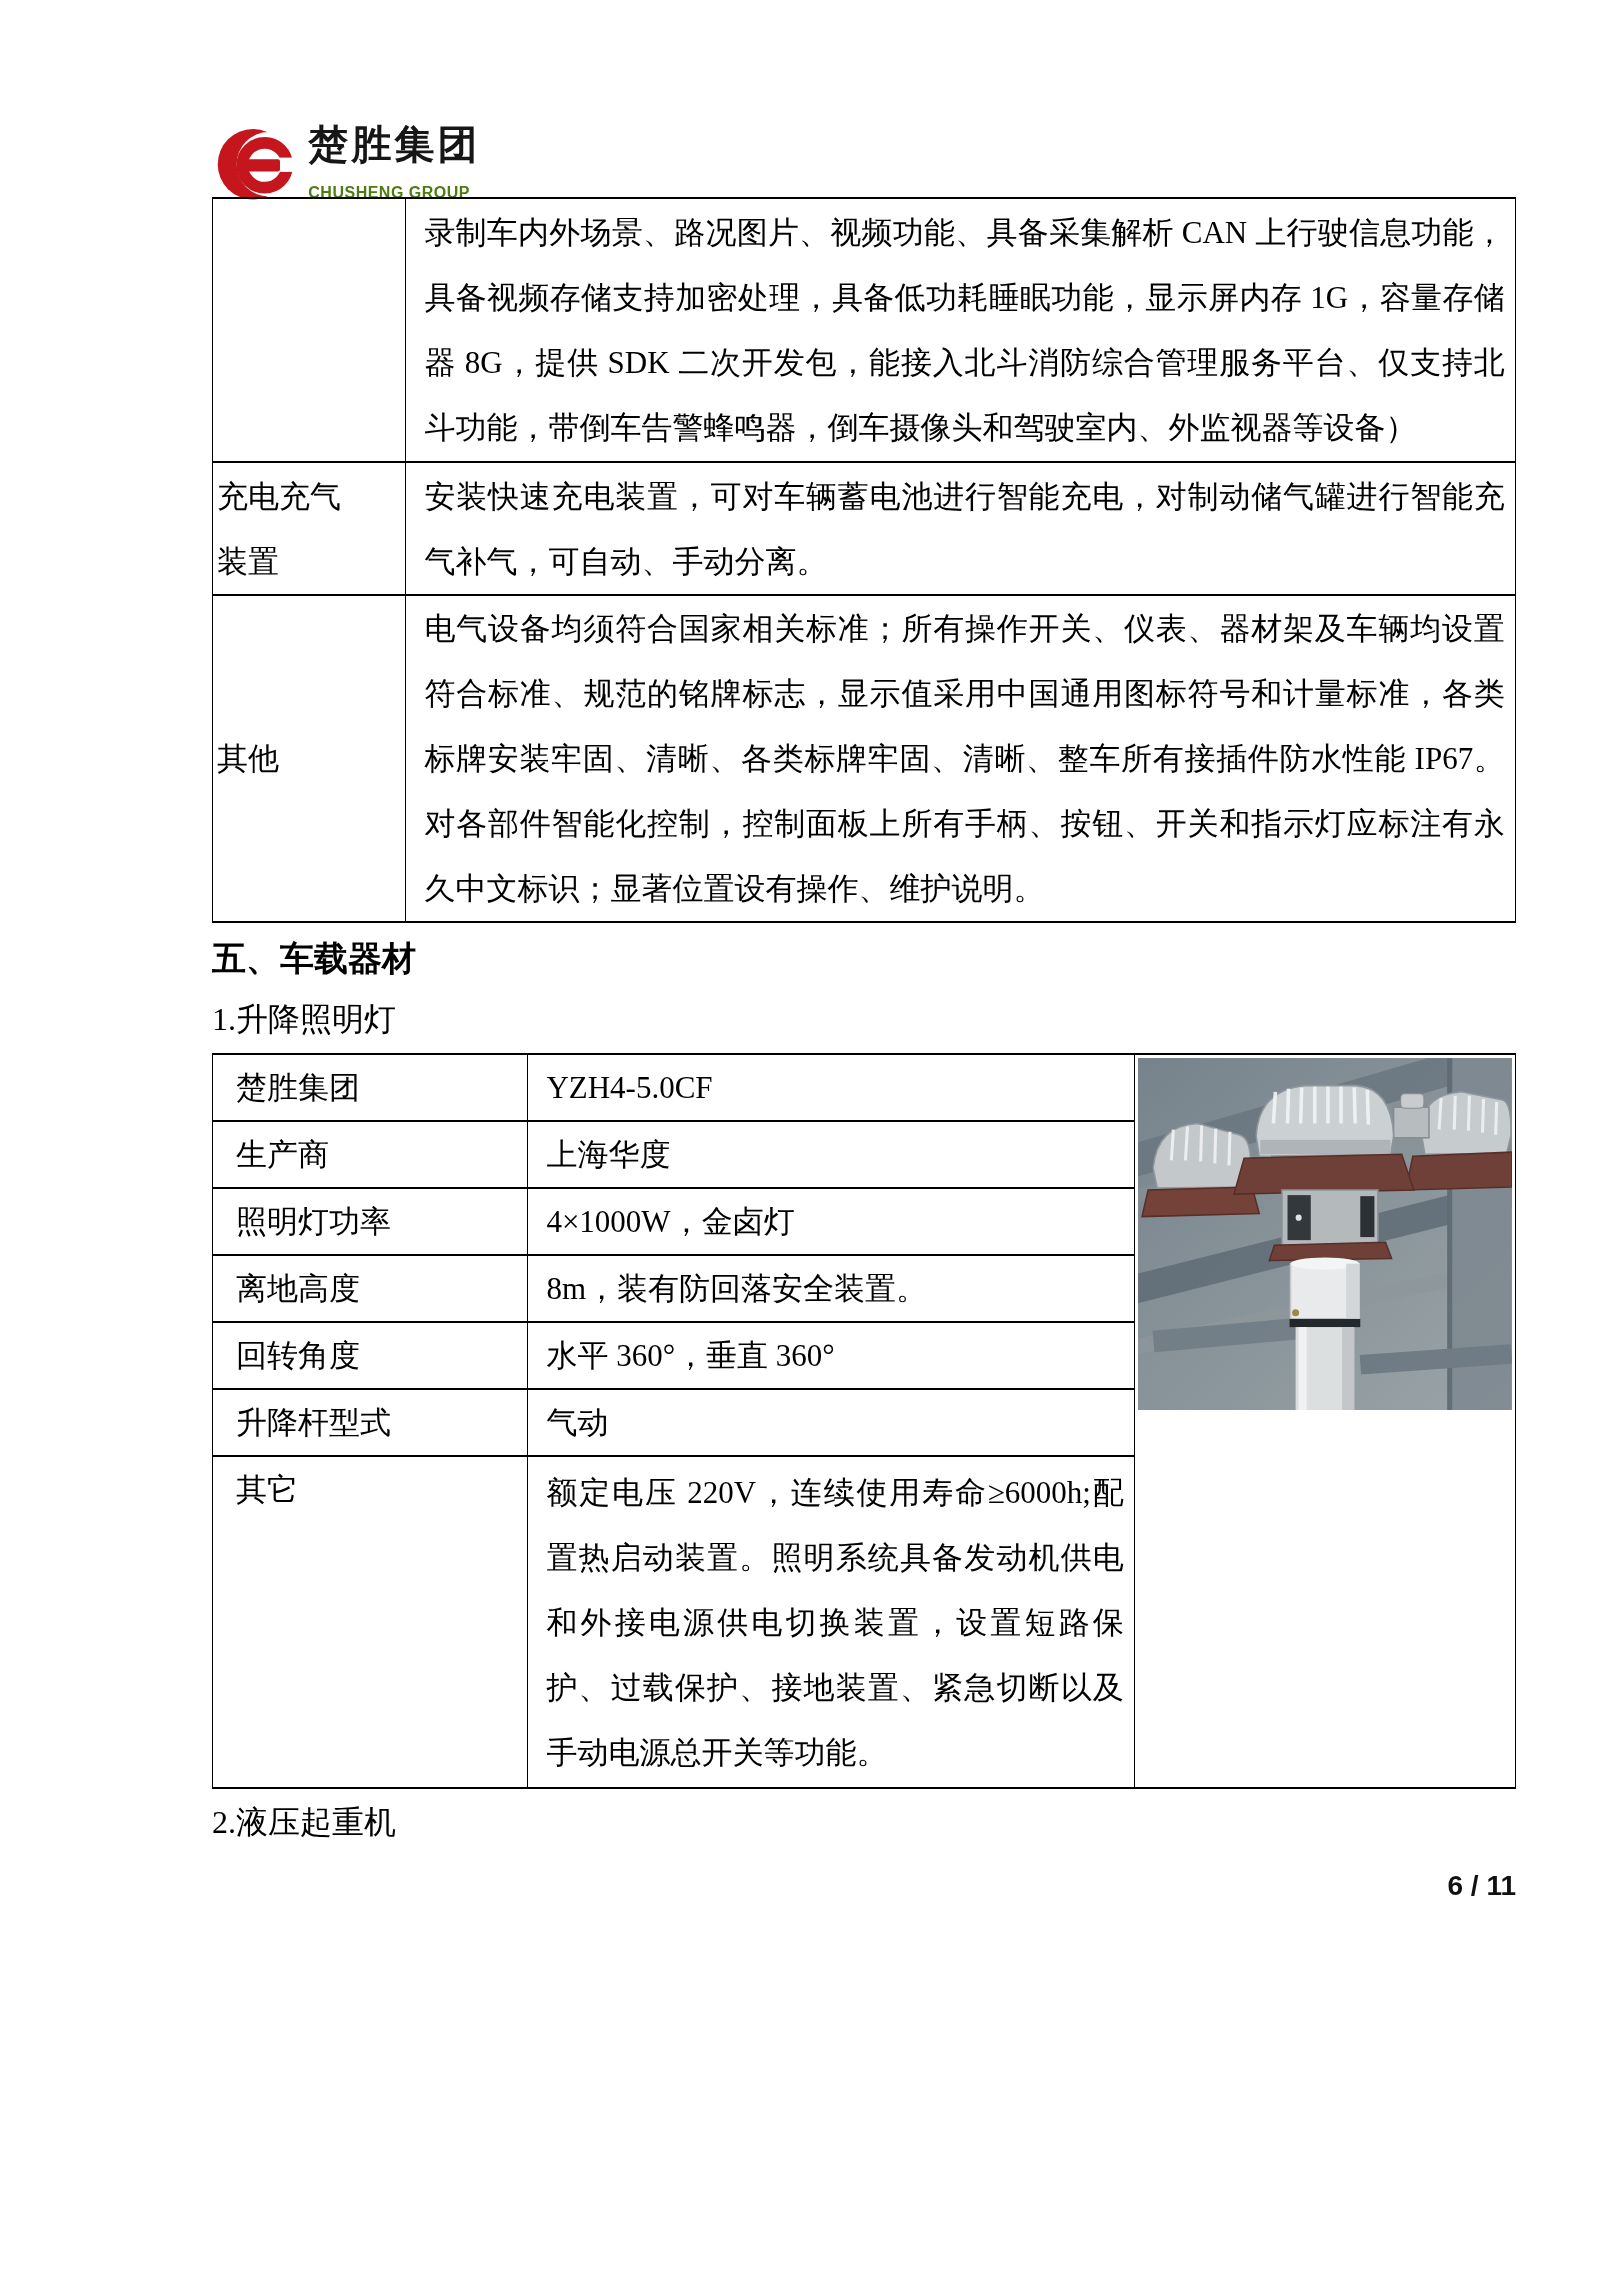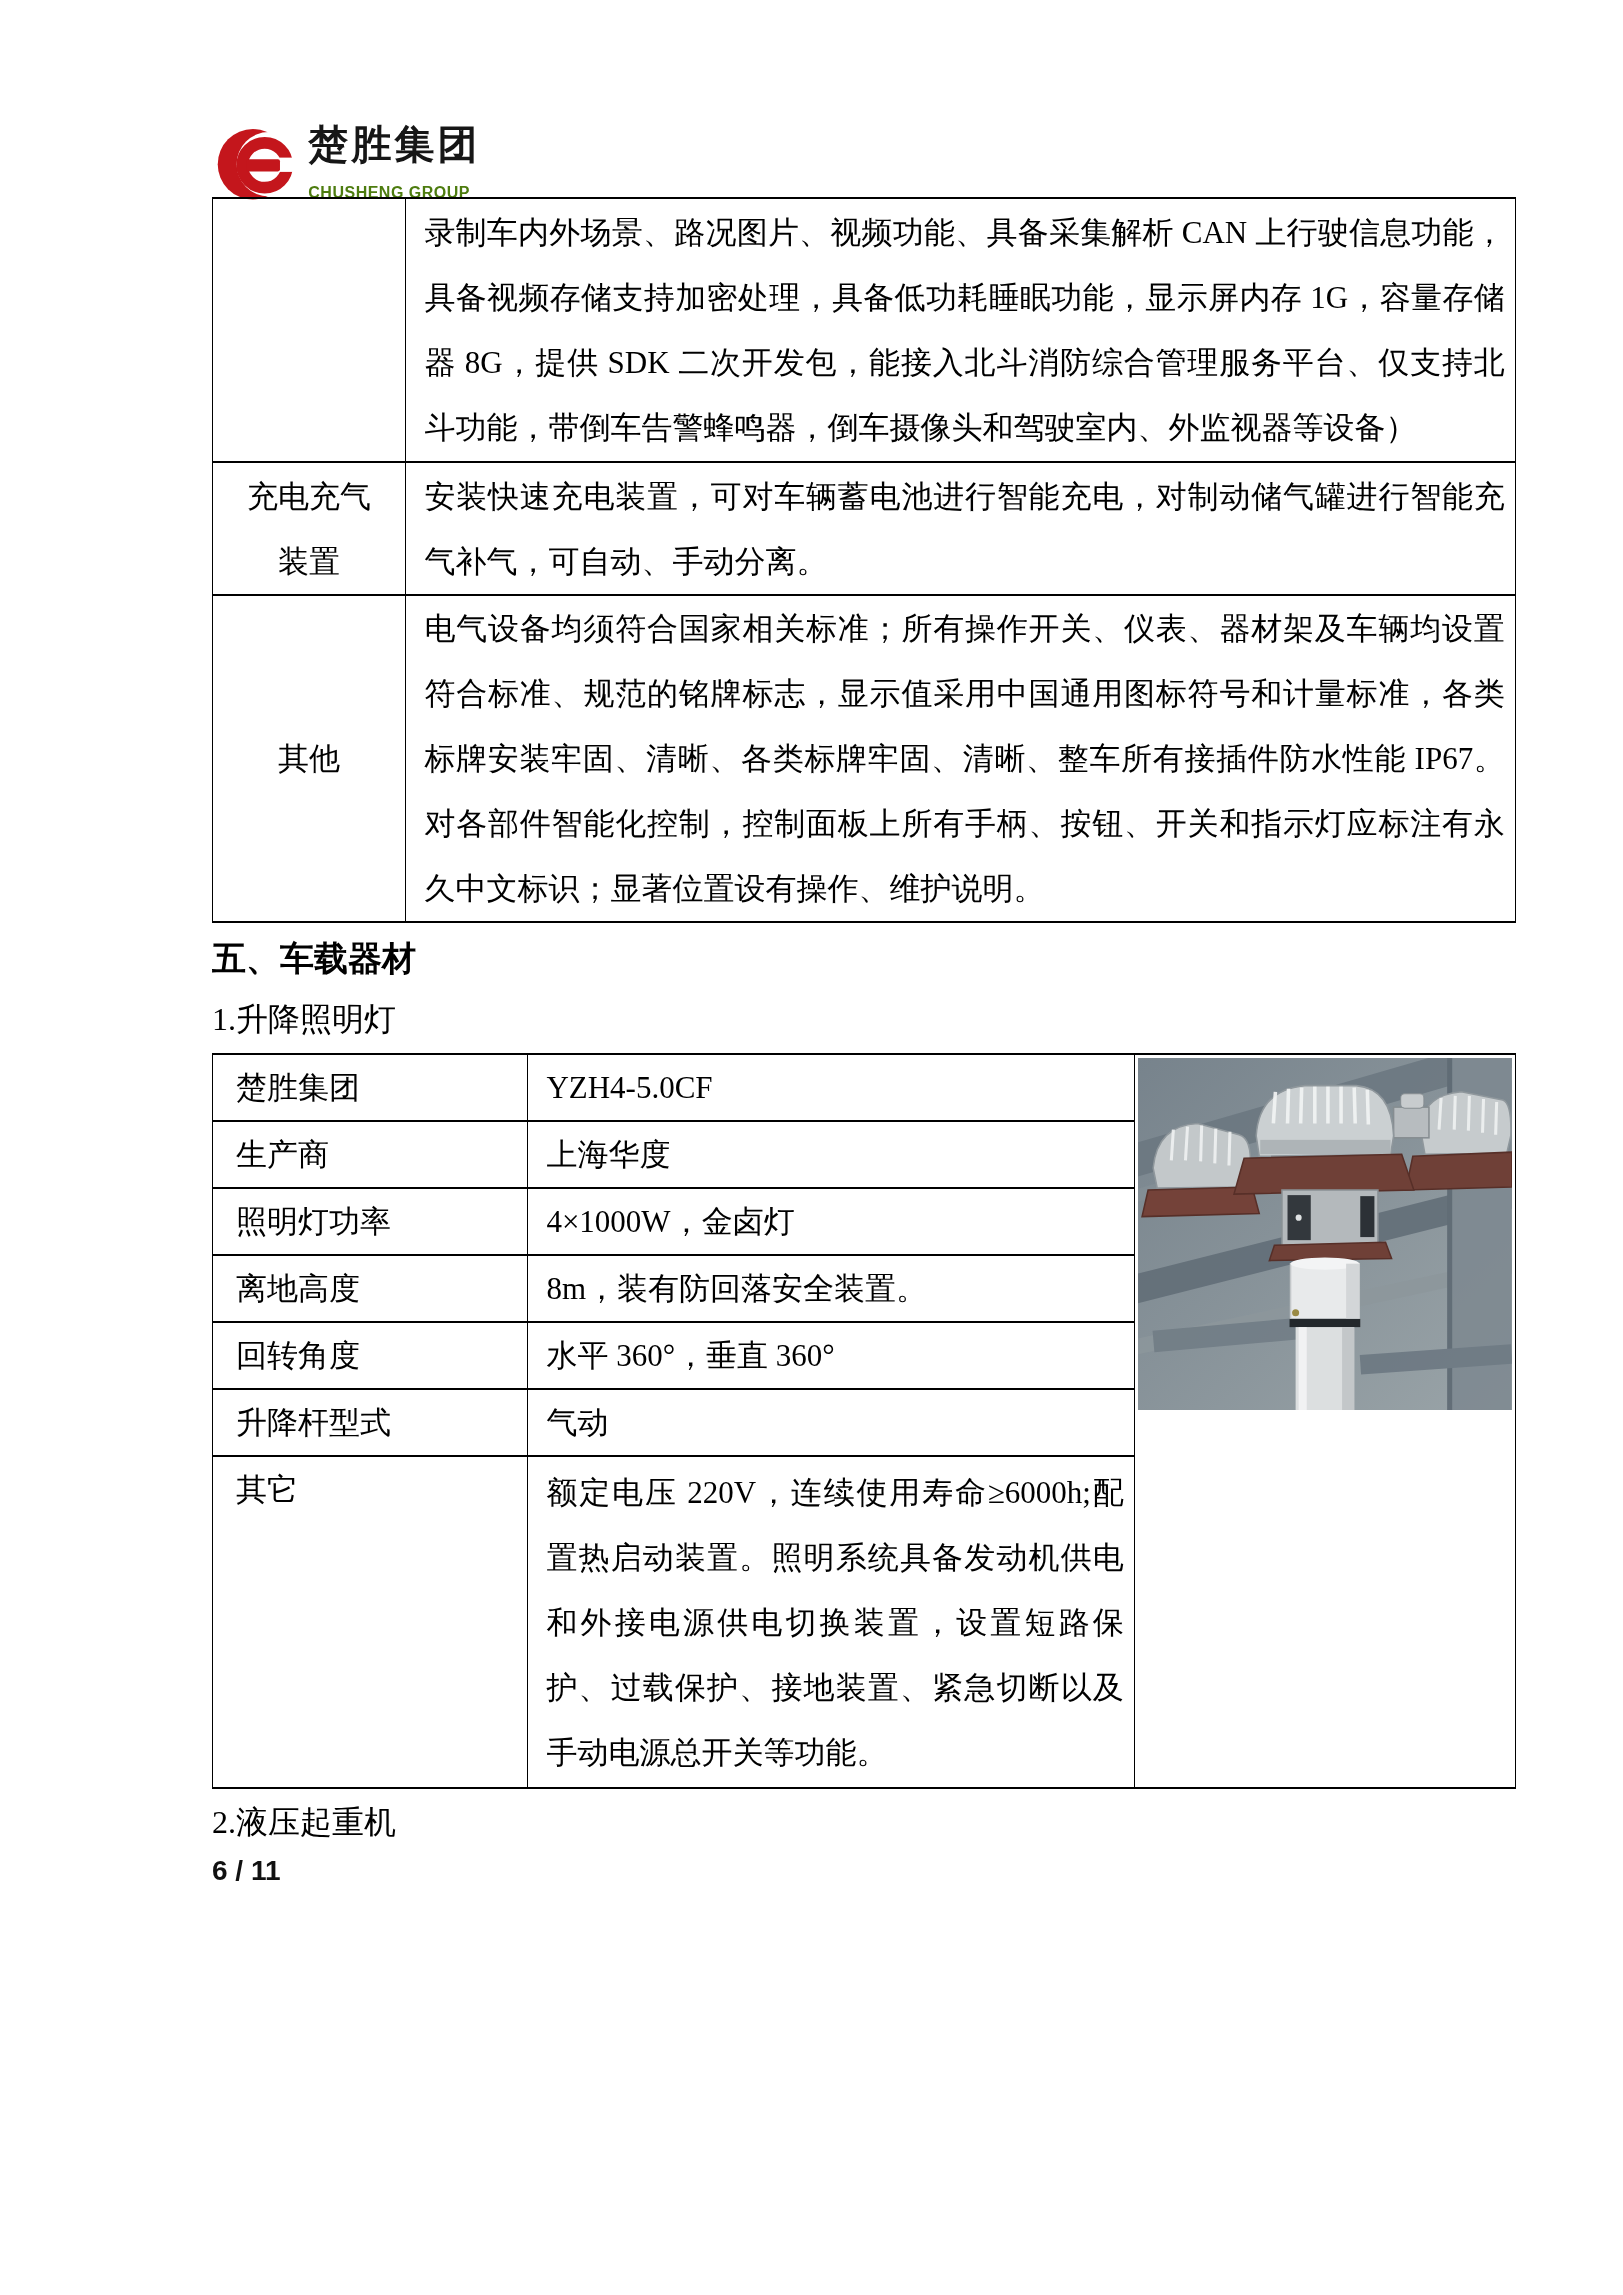--- a/index.html
+++ b/index.html
@@ -24,43 +24,43 @@
   .content { position:absolute; left:212px; top:197px; width:1304px; }
 
   table { border-collapse:collapse; width:100%; table-layout:fixed; }
   td {
     border-left:1.5px solid #000; border-right:1.5px solid #000;
     border-top:2.6px solid #000; border-bottom:2.6px solid #000;
     font-size:31px; line-height:65px;
     vertical-align:middle;
     word-break:break-all;
   }
-  .lab { text-align:center; padding:0 4.1px; }
+  .lab { text-align:left; padding:0 4.1px; }
   .lab-left { text-align:left; padding:0 5.1px 0 23px; }
   .val { text-align:left; padding:0 10.2px 0 18.4px; }
   .val-par { text-align:justify; }
   .lab-top { vertical-align:top; }
   .imgcell { vertical-align:top; padding:3.1px; }
   .imgcell svg { display:block; width:100%; height:352px; }
 
   .rh-a { height:262px; }
   .rh-b { height:131px; }
   .rh-c { height:307px; }
   .rh-1 { height:65px; }
   .rh-big { height:330px; }
   .rh-t3 { height:64px; }
 
   .h-bold { font-size:34px; font-weight:bold; line-height:61px; margin-top:5.1px; }
   .h-sub  { font-size:32px; line-height:61px; padding-left:24.5px; }
   .h-item { font-size:32px; line-height:61px; }
   .gap-sm { margin-top:3.1px; }
 
   .footer {
-    margin-top:2px;
-    text-align:left;
+    margin-top:17px;
+    text-align:right;
     font-family:"Liberation Sans","DejaVu Sans",sans-serif;
     font-weight:bold; font-size:28px; color:#111;
   }
 </style>
 </head>
 <body>
 
 <div class="page">
 
   <div class="logo">

